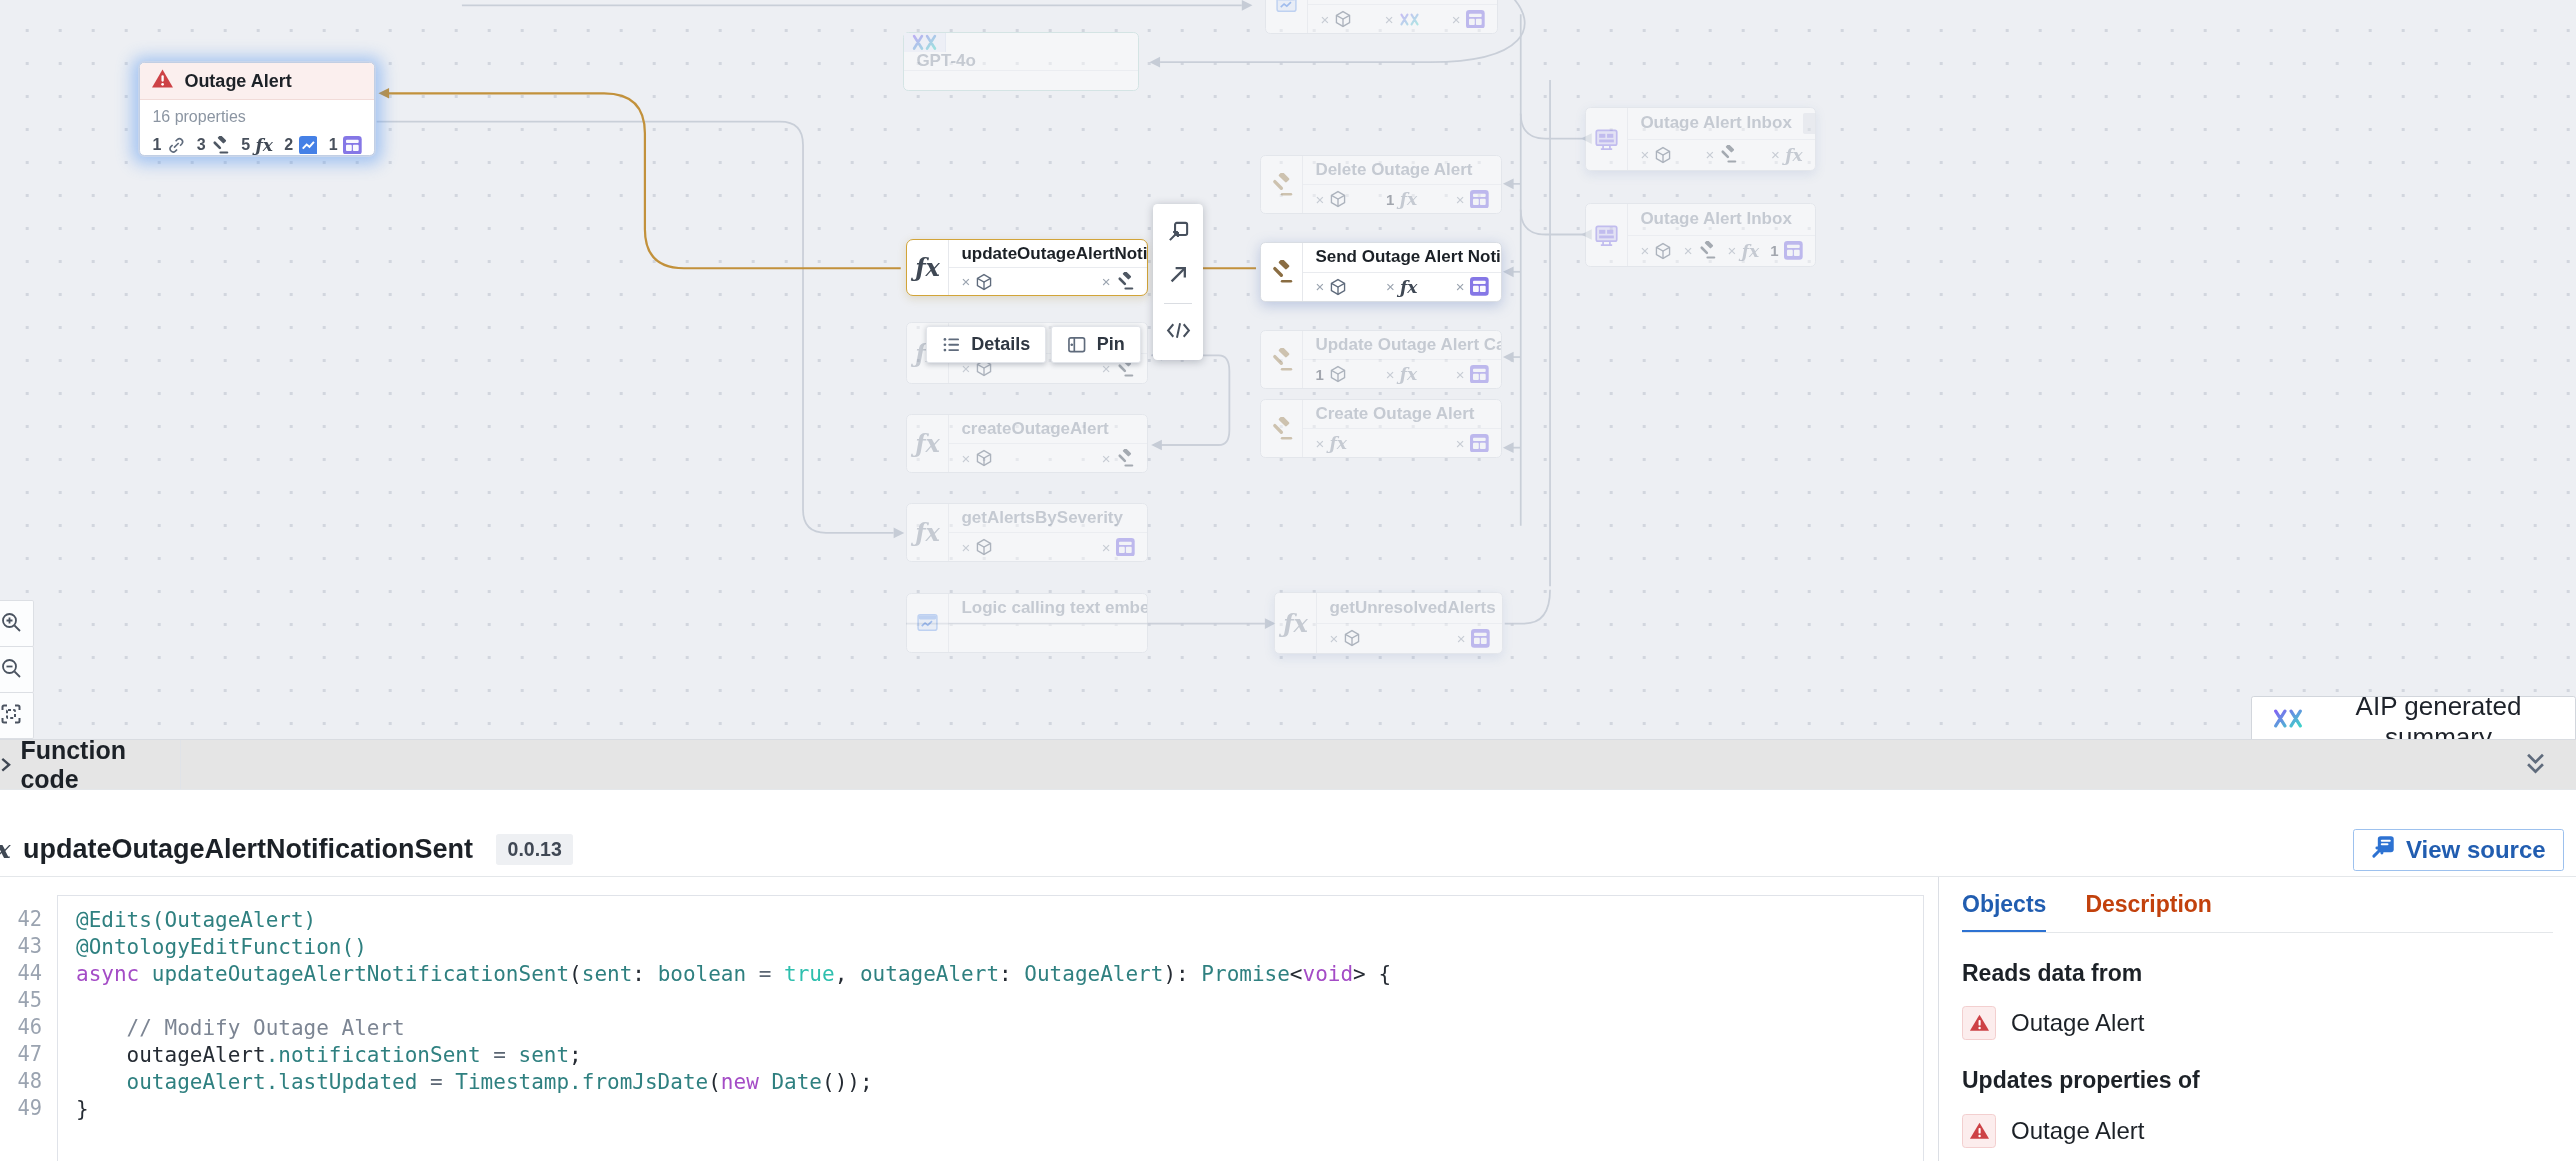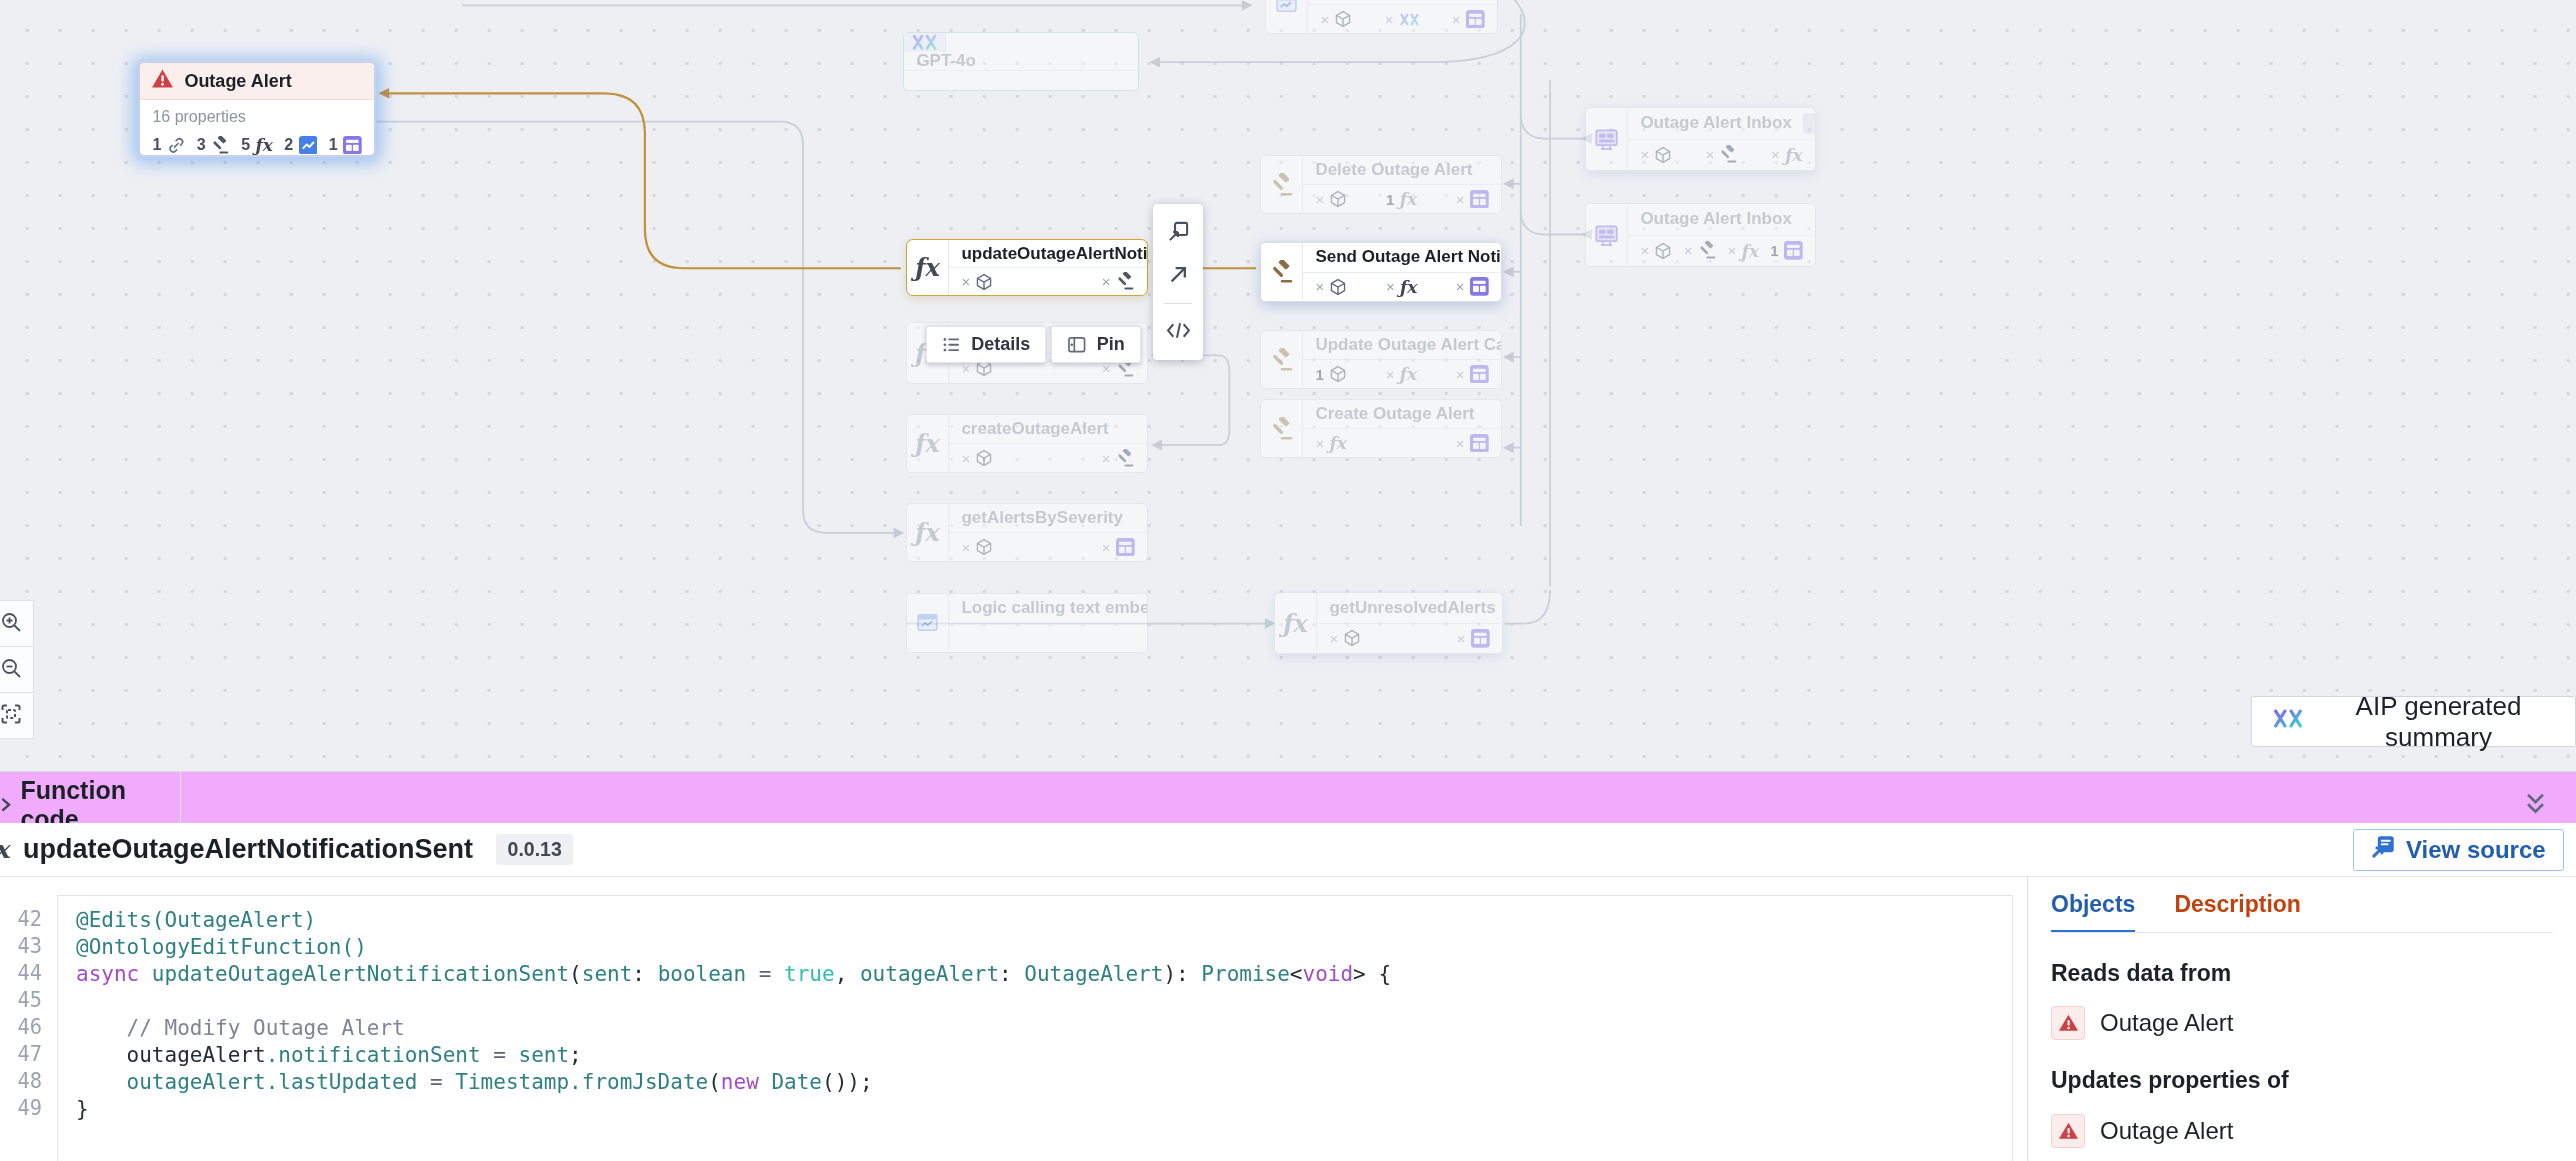--- a/index.html
+++ b/index.html
@@ -66,21 +66,21 @@
   .zoom-stack{position:absolute;left:-12.4px;top:600px;display:flex;flex-direction:column;}
   .zoom-btn{width:46px;height:47px;background:#fcfdfe;border:0.9px solid #dcdfe4;margin-top:-0.9px;
         display:flex;align-items:center;justify-content:center;color:#4a5360;border-radius:1.8px;}
   .zoom-btn:first-child{margin-top:0;}
 
   .aip-btn{position:absolute;left:2251px;top:696px;height:51px;display:inline-flex;align-items:center;
         gap:18px;padding:0 20.4px;background:#fff;border:0.9px solid #d2d6dc;border-radius:2.7px;
         font-size:26px;color:#1d222a;}
 
   
-  .fn-bar{position:absolute;top:771px;left:0;width:100%;height:67px;background:#f0abfc;box-sizing:border-box;
+  .fn-bar{position:absolute;top:739px;left:0;width:100%;height:51px;background:#e5e5e5;box-sizing:border-box;
         border-top:0.9px solid #d9dce1;border-bottom:0.9px solid #e4e7ea;display:flex;align-items:center;}
   .fn-tab{width:181px;height:100%;display:flex;align-items:center;gap:8px;padding-left:5.3px;
         border-right:0.9px solid #e0e3e8;font-size:25px;font-weight:700;color:#1c2127;box-sizing:border-box;}
   .fn-tab .chev{display:inline-flex;color:#404854;margin-left:-5.3px;}
   .collapse-btn{margin-left:auto;margin-right:21px;color:#5f6b7c;display:inline-flex;}
 
   .fn-head{position:absolute;top:823px;left:0;width:100%;height:54px;background:#fff;box-sizing:border-box;
         border-bottom:0.9px solid #e4e7ea;display:flex;align-items:center;overflow:hidden;}
   .fn-head .fx{font-size:25px;margin-left:-15px;}
   .fn-name{font-size:27px;font-weight:700;color:#1c2127;margin-left:12.4px;}
@@ -95,21 +95,21 @@
   .code-wrap{flex:1;position:relative;font-family:"DejaVu Sans Mono",monospace;}
   .gutter{position:absolute;left:0;top:29px;width:57px;}
   .gutter .ln{display:block;height:27px;line-height:27px;text-align:right;padding-right:15px;
         font-size:20.4px;color:#9aa3b0;}
   .editor{position:absolute;left:57px;top:18px;right:14px;bottom:-1.8px;border:0.9px solid #e0e3e9;
         border-bottom:none;background:#fff;padding:10.7px 0 0 18px;overflow:hidden;}
   .code-line{height:27px;line-height:27px;font-size:21px;white-space:pre;}
   .tk-t{color:#2f8080;} .tk-c{color:#2ebfae;text-align:center;} .tk-p{color:#a44cc6;}
   .tk-g{color:#7c8593;} .tk-d{color:#252b33;} .tk-o{color:#5b6673;}
 
-  .objects-panel{width:549px;border-left:0.9px solid #dcdfe5;padding:0 23px;box-sizing:border-box;}
+  .objects-panel{width:638px;border-left:0.9px solid #dcdfe5;padding:0 23px;box-sizing:border-box;}
   .tabs{display:flex;gap:39px;border-bottom:0.9px solid #e4e7ea;padding-top:14px;}
   .tab{font-size:23px;padding-bottom:12.4px;color:#c2410c;font-weight:600;}
   .tab.active{color:#215db0;border-bottom:2.7px solid #2d72d2;margin-bottom:-0.9px;}
   .section-heading{font-size:23px;font-weight:bold;color:#1c2127;margin-top:27px;}
   .obj-item{display:flex;align-items:center;gap:15px;margin-top:19.5px;font-size:24px;color:#1c2127;}
   .obj-item-icon{width:32px;height:32px;background:#fceded;border:0.9px solid #f3cfcf;border-radius:3.6px;
         display:flex;align-items:center;justify-content:center;flex:none;}
 </style>
 </head>
 <body>

